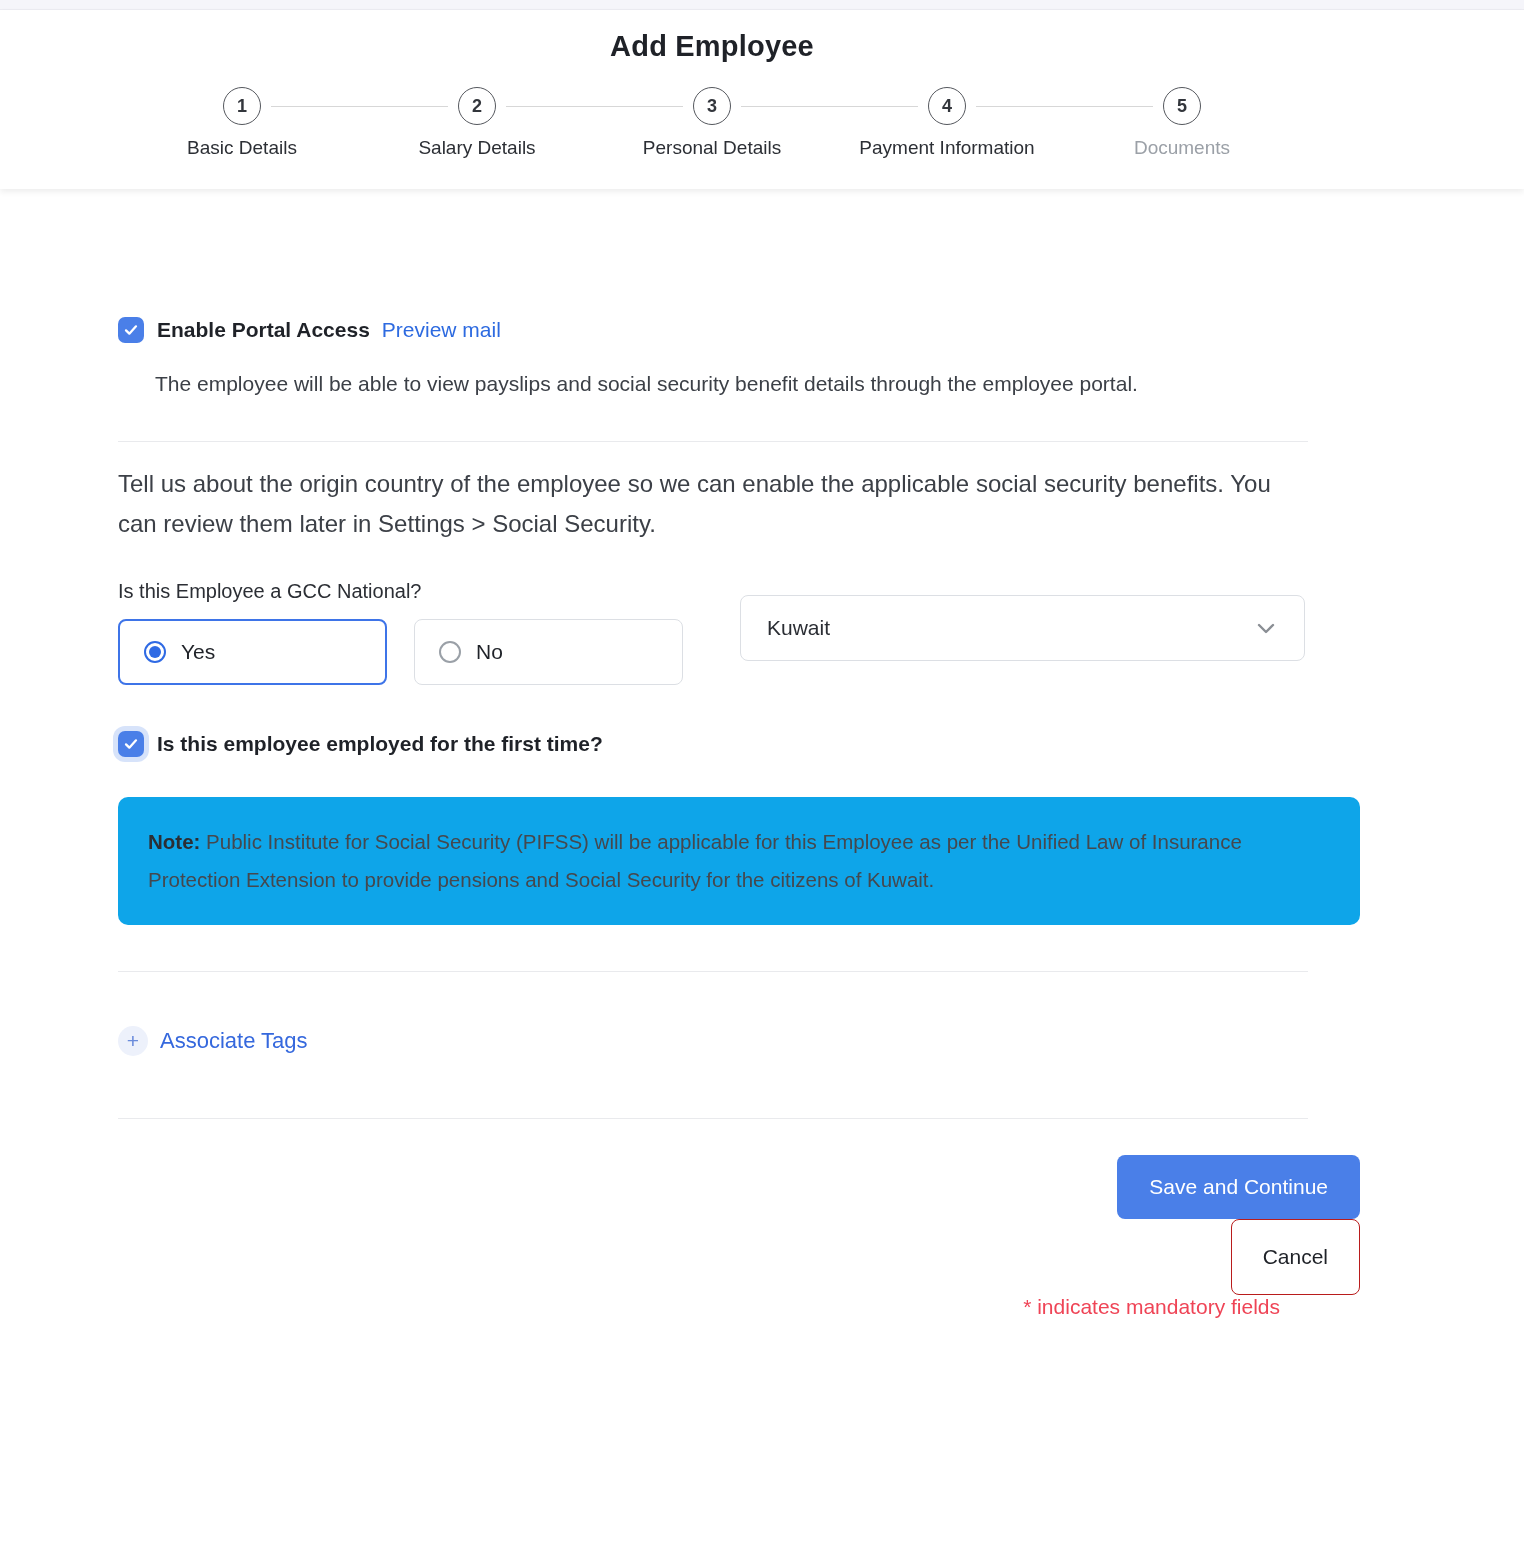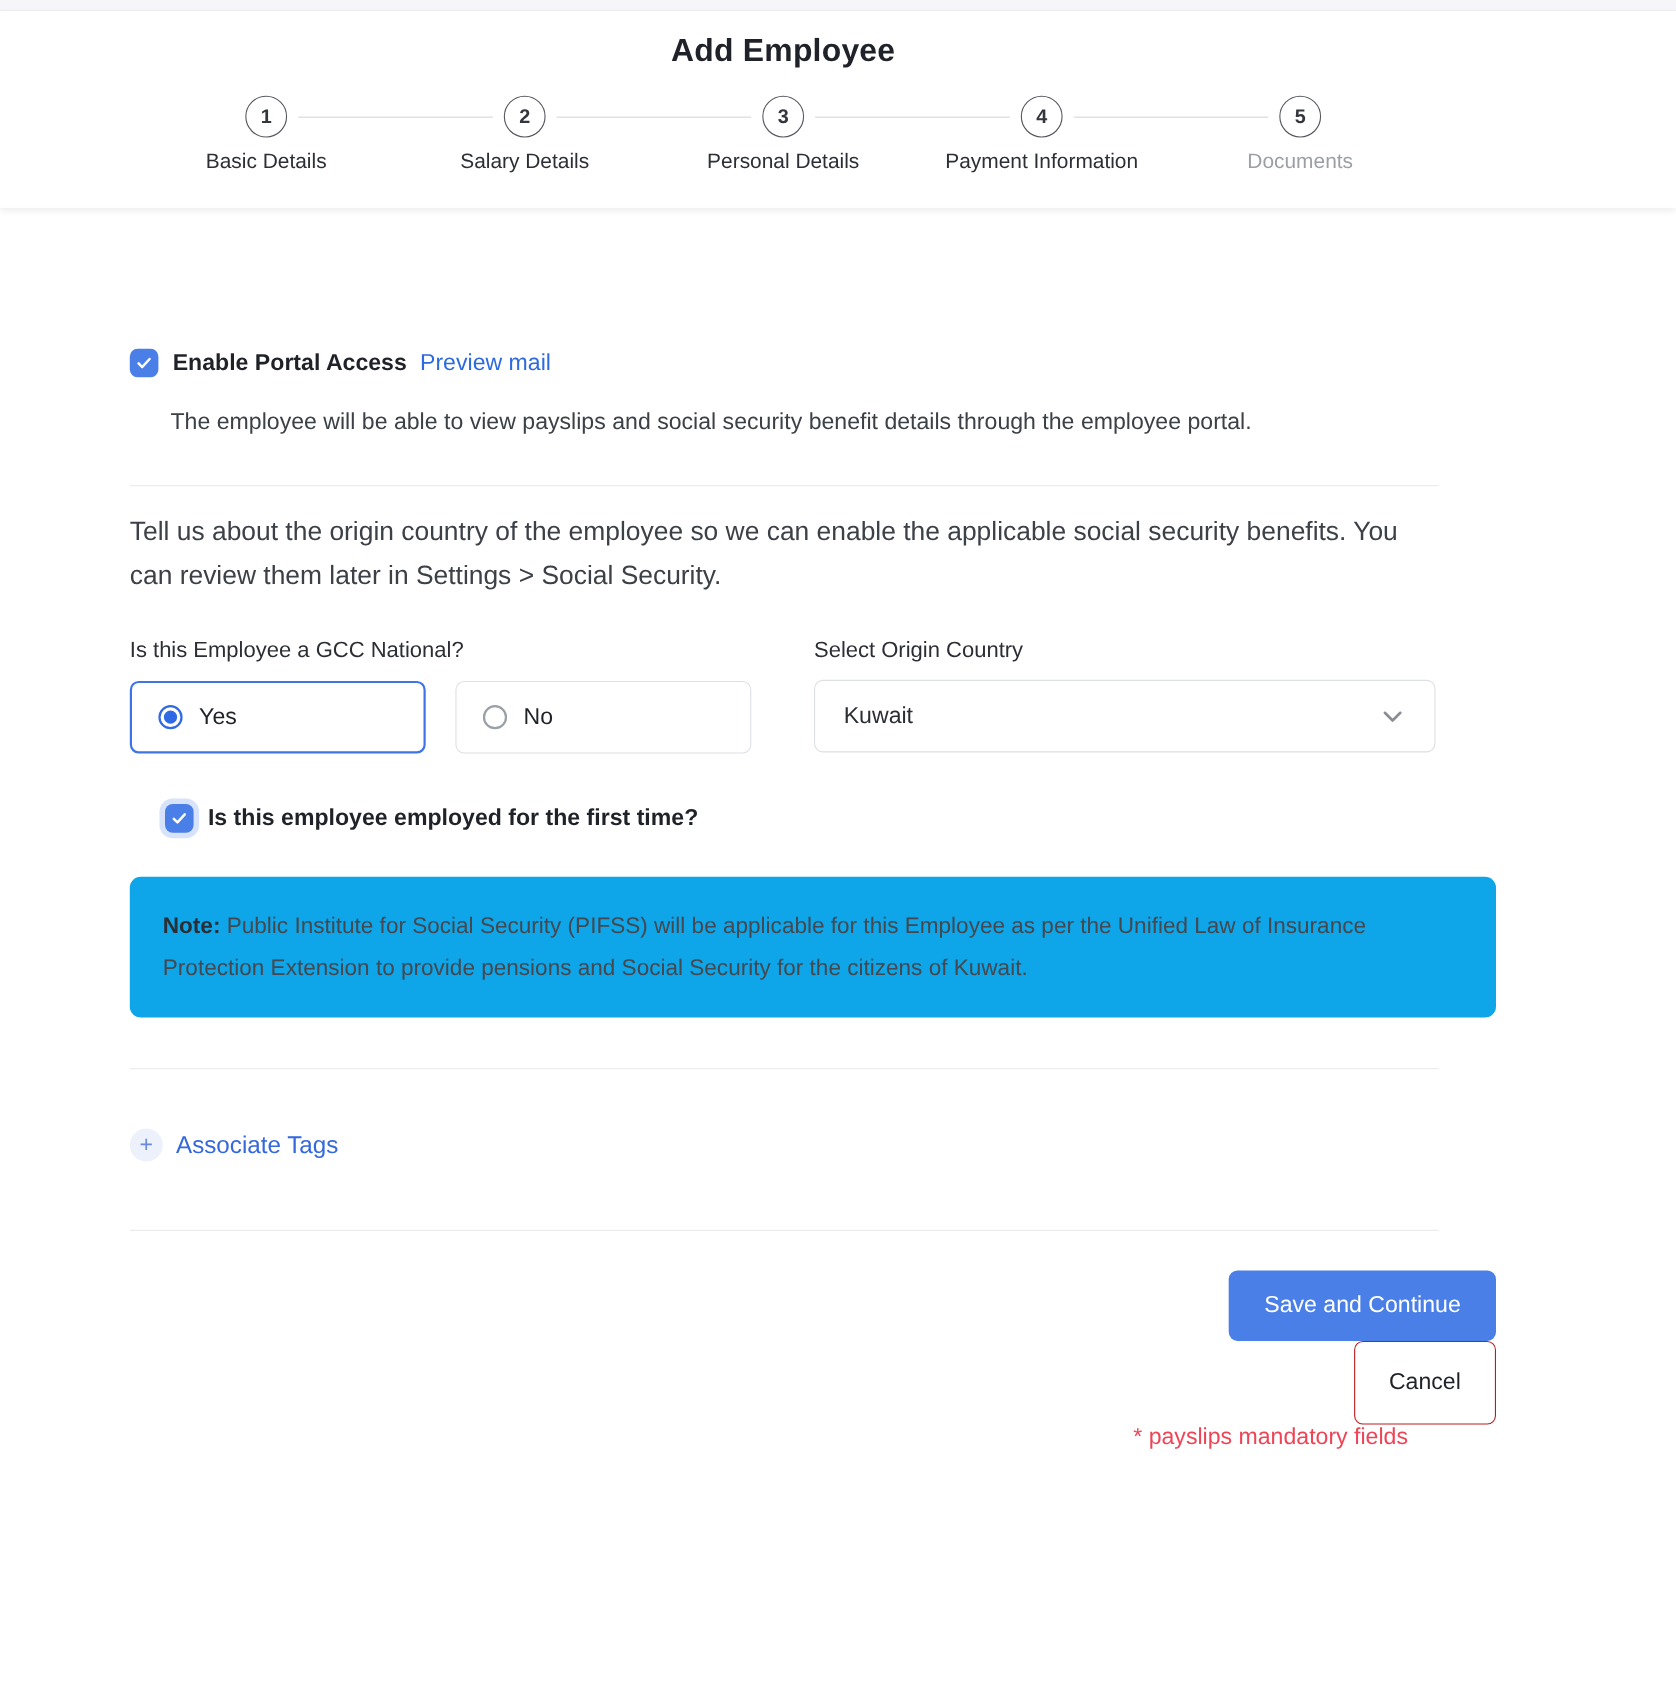--- a/index.html
+++ b/index.html
@@ -60,21 +60,21 @@
   .radio-card { width:270px; height:66px; border:1px solid #dcdfe4; border-radius:8px; background:#fff;
     display:flex; align-items:center; padding:0 24px; font-size:21px; color:#1f2228; cursor:pointer; }
   .radio-card.selected { border:2px solid #3e74e8; }
   .radio-card + .radio-card { margin-left:27px; }
   .radio { width:22px; height:22px; border-radius:50%; border:2px solid #9aa0a7; margin-right:15px;
     flex:0 0 auto; position:relative; background:#fff; }
   .radio.on { border-color:#2f6ae4; }
   .radio.on::after { content:""; position:absolute; inset:3px; border-radius:50%; background:#2f6ae4; }
   .col-right .select-box { width:565px; }
 
-  .first-time { margin-top:46px;margin-left:32px; }
+  .first-time { margin-top:46px; }
 
   .note-box { margin-top:40px; width:1242px; background:#0ea5e9; border-radius:10px;
     padding:26px 30px; font-size:20.5px; line-height:38px; color:#45484e; }
   .note-prefix { font-weight:700; color:#2b2e34; }
 
   .div-2 { margin-top:46px; }
 
   .tags-row { margin-top:54px; display:flex; align-items:center; cursor:pointer; }
   .plus-badge { width:30px; height:30px; border-radius:50%; background:#edf1fb; color:#6a8bdb;
     display:flex; align-items:center; justify-content:center; font-size:21px; }
@@ -150,21 +150,20 @@
           <span class="radio on"></span>
           <span>Yes</span>
         </div>
         <div class="radio-card">
           <span class="radio"></span>
           <span>No</span>
         </div>
       </div>
     </div>
     <div class="col-right">
-      <div class="field-label">Select Origin Country</div>
       <div class="select-box">
         <span>Kuwait</span>
         <svg class="chev" viewBox="0 0 24 24" fill="none" stroke="#8a8e94" stroke-width="2.4" stroke-linecap="round" stroke-linejoin="round">
             <polyline points="5 9 12 16 19 9"></polyline>
           </svg>
       </div>
     </div>
   </div>
 
   <div class="check-row first-time">
@@ -185,16 +184,16 @@
   <div class="tags-row">
     <span class="plus-badge">+</span>
     <span class="tags-label">Associate Tags</span>
   </div>
 
   <hr class="divider div-3">
 
   <div class="actions">
     <button class="btn-primary">Save and Continue</button>
     <button class="btn-secondary">Cancel</button>
-    <span class="mandatory-note">* payslips mandatory fields</span>
+    <span class="mandatory-note">* indicates mandatory fields</span>
   </div>
 
 </div>
 
 </body></html>

